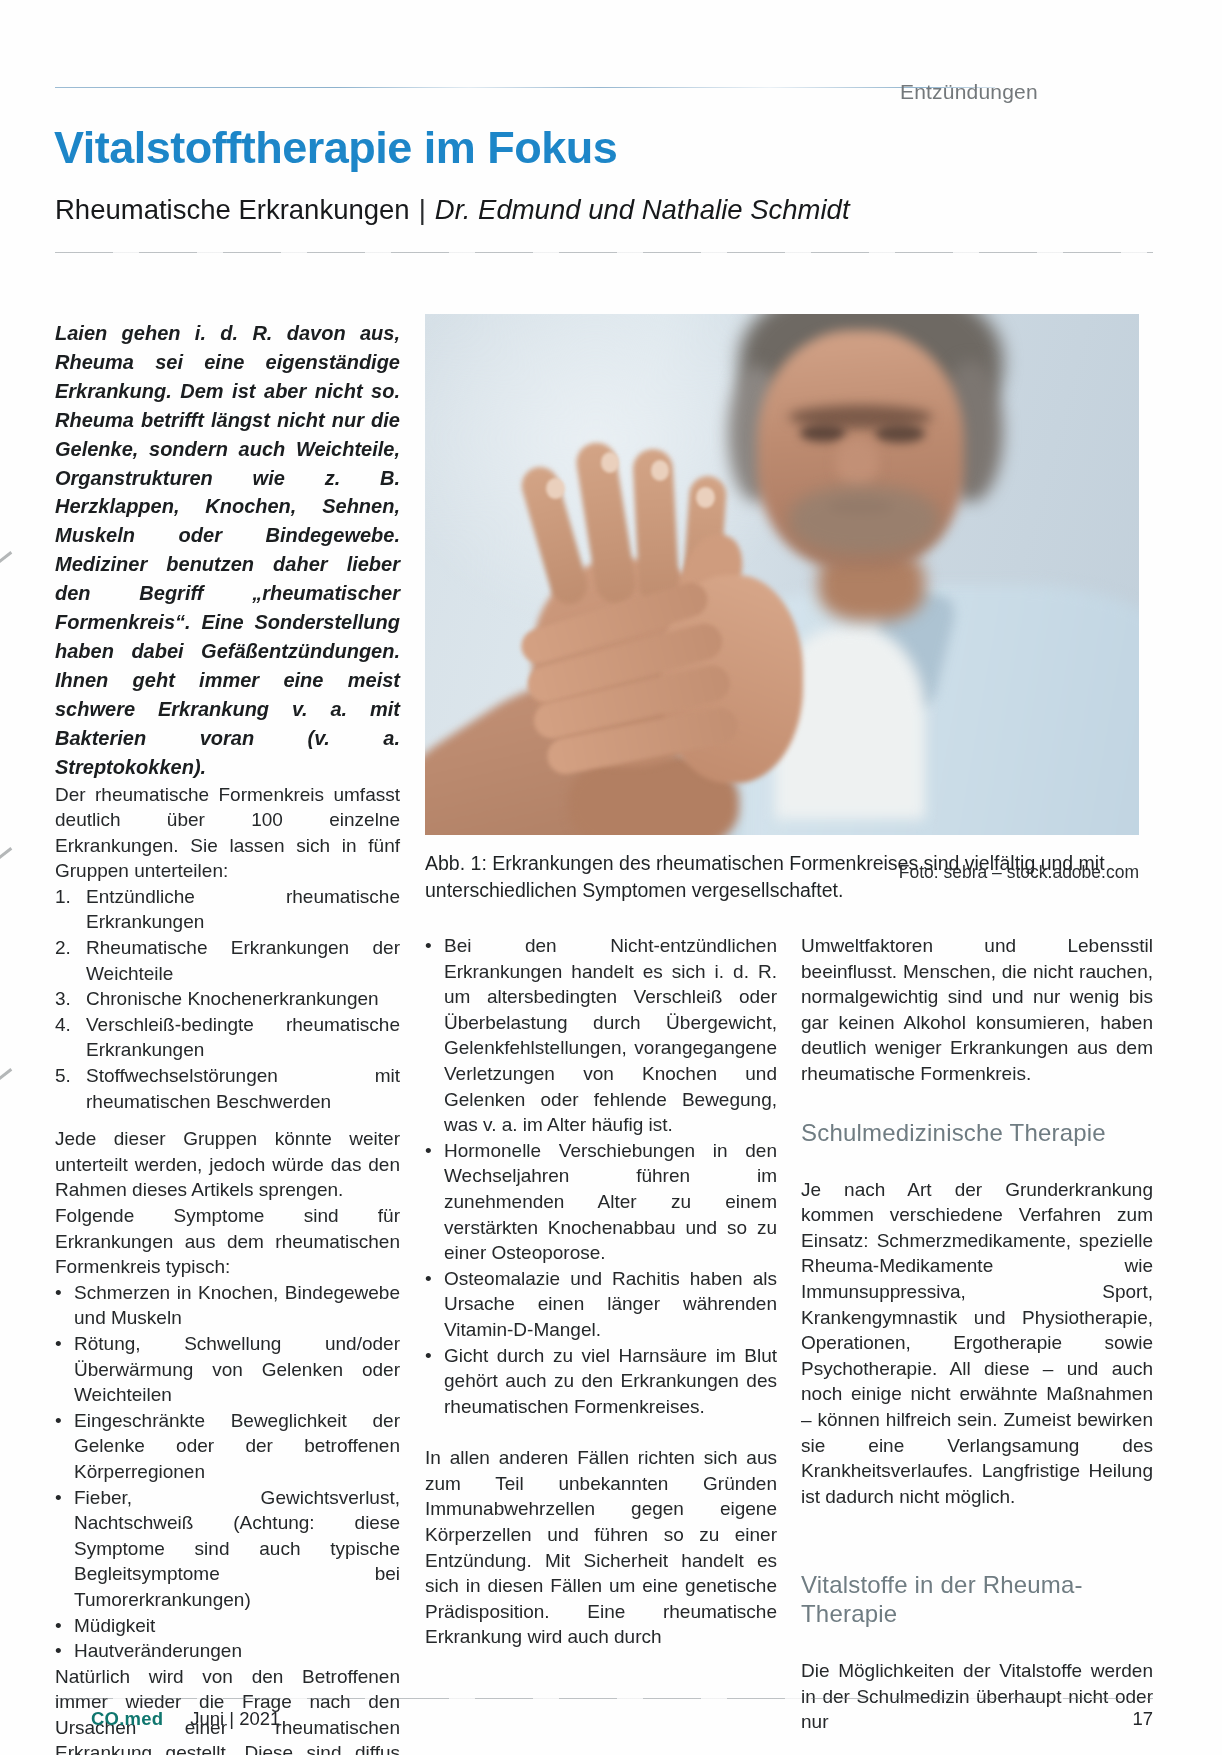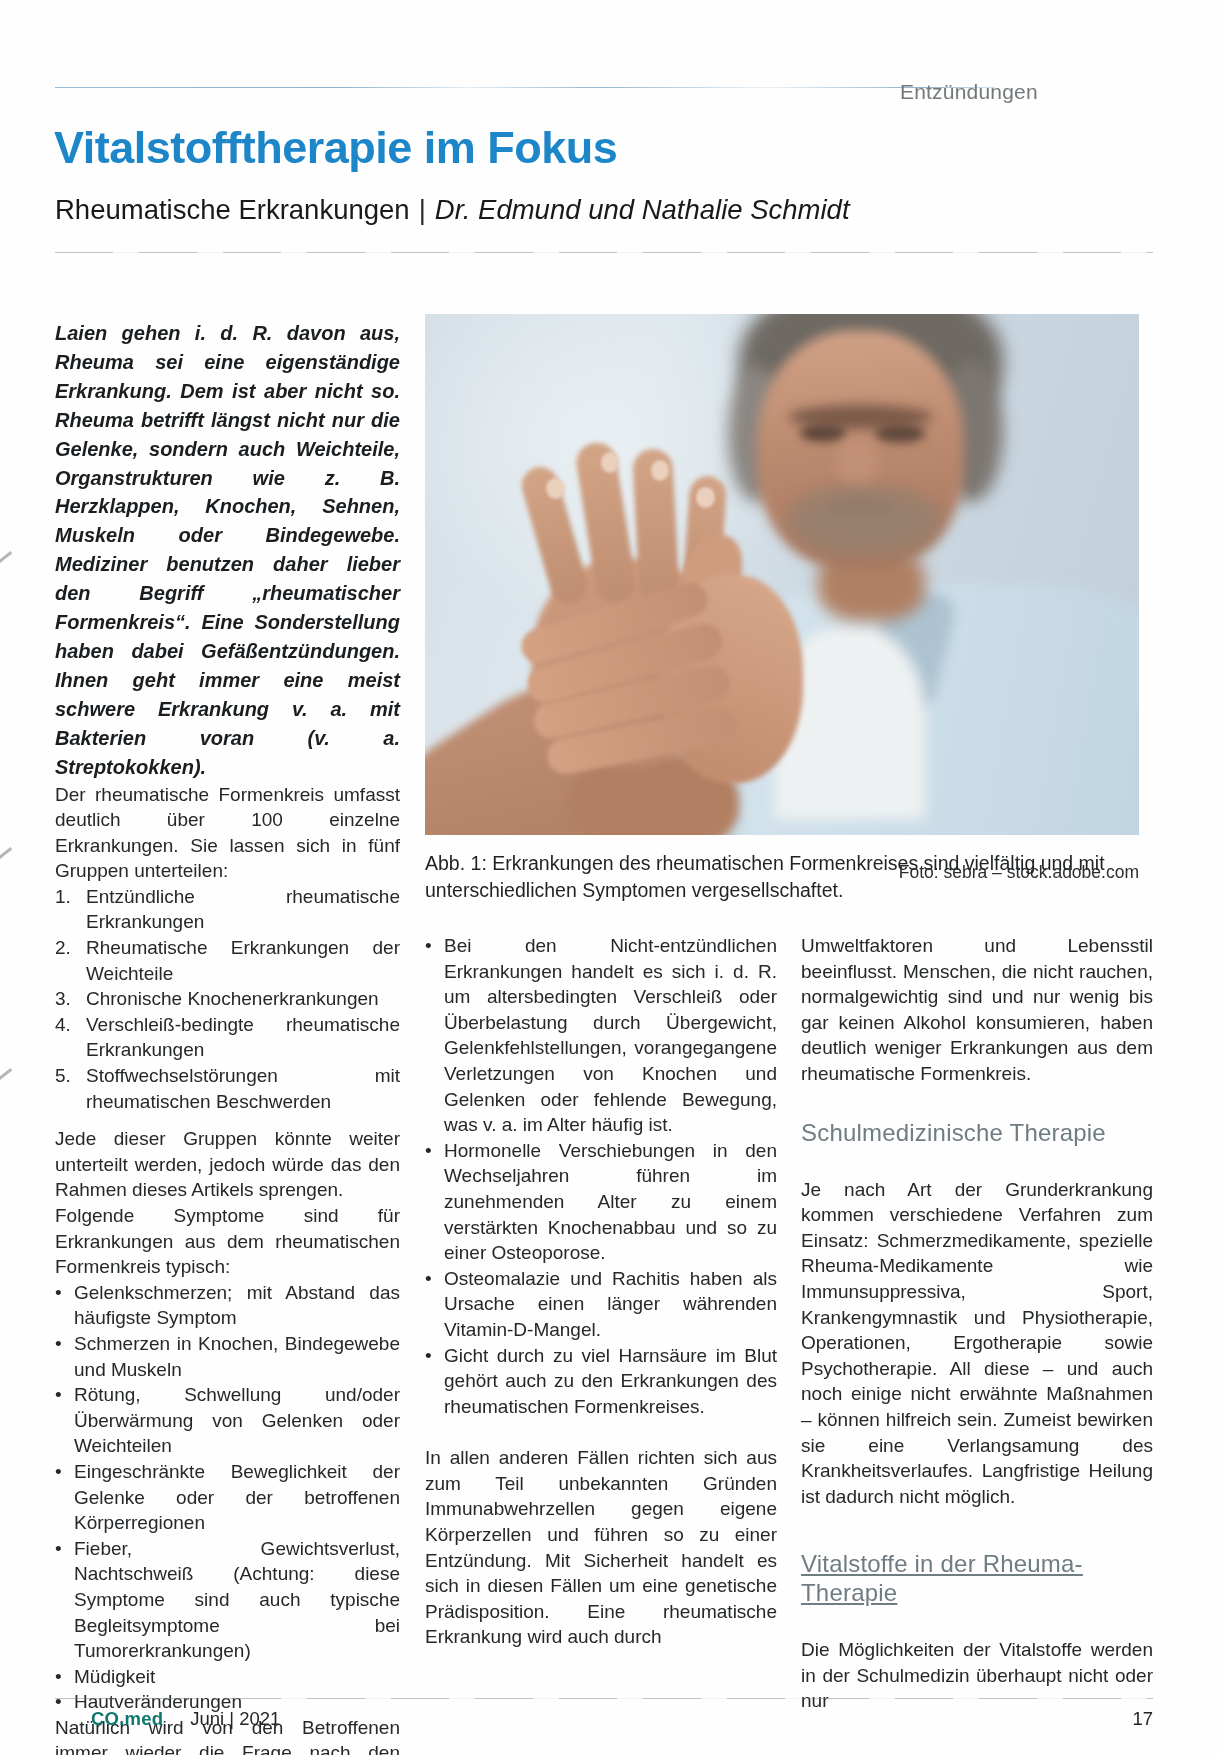--- a/index.html
+++ b/index.html
@@ -59,21 +59,21 @@
   ul.dots li{
     position:relative;padding-left:19px;text-align:justify;hyphens:auto;-webkit-hyphens:auto;
   }
   ul.dots li::before{content:"\2022";position:absolute;left:0;}
   .gap-s{margin-top:12px!important;}
   .gap-m{margin-top:26px!important;}
   h2.sec{
     margin:31px 0 30px 0;font-size:24px;line-height:29px;font-weight:400;
     color:var(--heading-gray);letter-spacing:.2px;
   }
-  h2.sec2{margin-top:40px;text-decoration:underline;}
+  h2.sec2{margin-top:61px;}
 
   
   .figure{position:absolute;left:425px;top:314px;width:714px;}
   .photo{
     position:relative;width:714px;height:521px;overflow:hidden;
     background:linear-gradient(105deg,#d6e0e7 0%,#dde7ed 28%,#cdd9e2 55%,#c1cfda 100%);
   }
   .photo div{position:absolute;}
   .ph-glow{left:-5%;top:-12%;width:58%;height:72%;background:radial-gradient(closest-side,#e9eff3,rgba(233,239,243,0));filter:blur(10px);}
   .ph-hair{left:44%;top:-7%;width:37%;height:31%;background:#6e6963;border-radius:50% 50% 45% 45%;filter:blur(9px);}
@@ -147,21 +147,20 @@
     <ol class="num">
       <li>Entzündliche rheumatische Erkrankungen</li>
       <li>Rheumatische Erkrankungen der Weichteile</li>
       <li>Chronische Knochenerkrankungen</li>
       <li>Verschleiß-bedingte rheumatische Erkrankungen</li>
       <li>Stoffwechselstörungen mit rheumatischen Beschwerden</li>
     </ol>
     <p class="gap-s">Jede dieser Gruppen könnte weiter unterteilt werden, jedoch würde das den Rahmen dieses Artikels sprengen.</p>
     <p>Folgende Symptome sind für Erkrankungen aus dem rheumatischen Formenkreis typisch:</p>
     <ul class="dots">
-      <li>Gelenkschmerzen; mit Abstand das häufigste Symptom</li>
       <li>Schmerzen in Knochen, Bindegewebe und Muskeln</li>
       <li>Rötung, Schwellung und/oder Überwärmung von Gelenken oder Weichteilen</li>
       <li>Eingeschränkte Beweglichkeit der Gelenke oder der betroffenen Körperregionen</li>
       <li>Fieber, Gewichtsverlust, Nachtschweiß (Achtung: diese Symptome sind auch typische Begleitsymptome bei Tumorerkrankungen)</li>
       <li>Müdigkeit</li>
       <li>Hautveränderungen</li>
     </ul>
     <p>Natürlich wird von den Betroffenen immer wieder die Frage nach den Ursachen einer rheumatischen Erkrankung gestellt. Diese sind diffus und vielfältig und nur für einzelne Erkrankungen aus dem rheumatischen Formenkreis bekannt:</p>
   </div>
 

